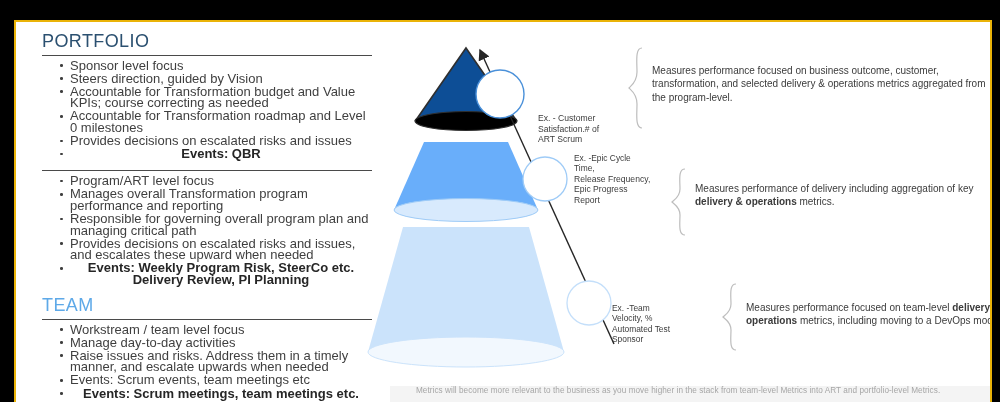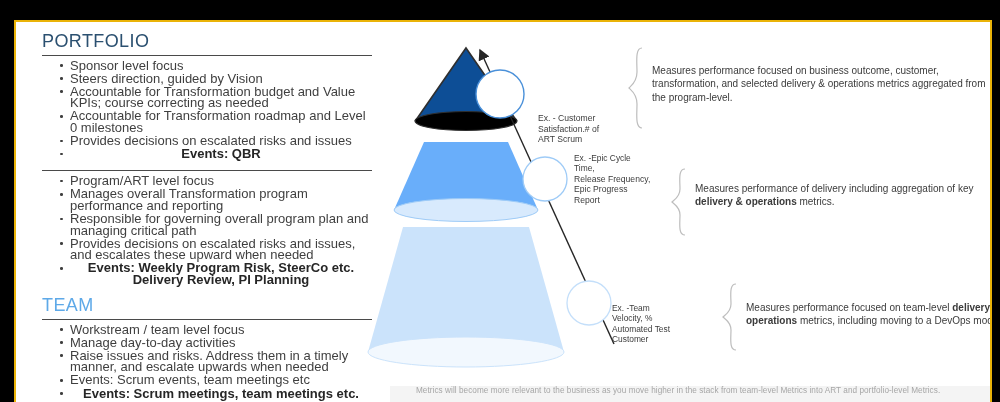--- a/index.html
+++ b/index.html
@@ -228,21 +228,21 @@
     <span class="ln f2">Time,</span>
     <span class="ln f1">Release Frequency,</span>
     <span class="ln f1">Epic Progress</span>
     <span class="ln f1">Report</span>
   </div>
 
   <div class="callout co3">
     <span class="ln f2">Ex. -Team</span>
     <span class="ln f2">Velocity, %</span>
     <span class="ln f2">Automated Test</span>
-    <span class="ln f2">Customer</span>
+    <span class="ln f2">Sponsor</span>
   </div>
 
   <div class="brace-block bb1">
     <svg width="20" height="84" viewBox="0 0 20 84">
       <path d="M14 2 C7 2 9 16 9 26 C9 36 3 40 1 42 C3 44 9 48 9 58 C9 68 7 82 14 82" fill="none" stroke="#bdbdbd" stroke-width="1.2"></path>
     </svg>
     <p>
       <span>Measures performance focused on business outcome, customer, transformation, and selected delivery &amp; operations metrics aggregated from the program-level.</span><b></b><span></span>
     </p>
   </div>

